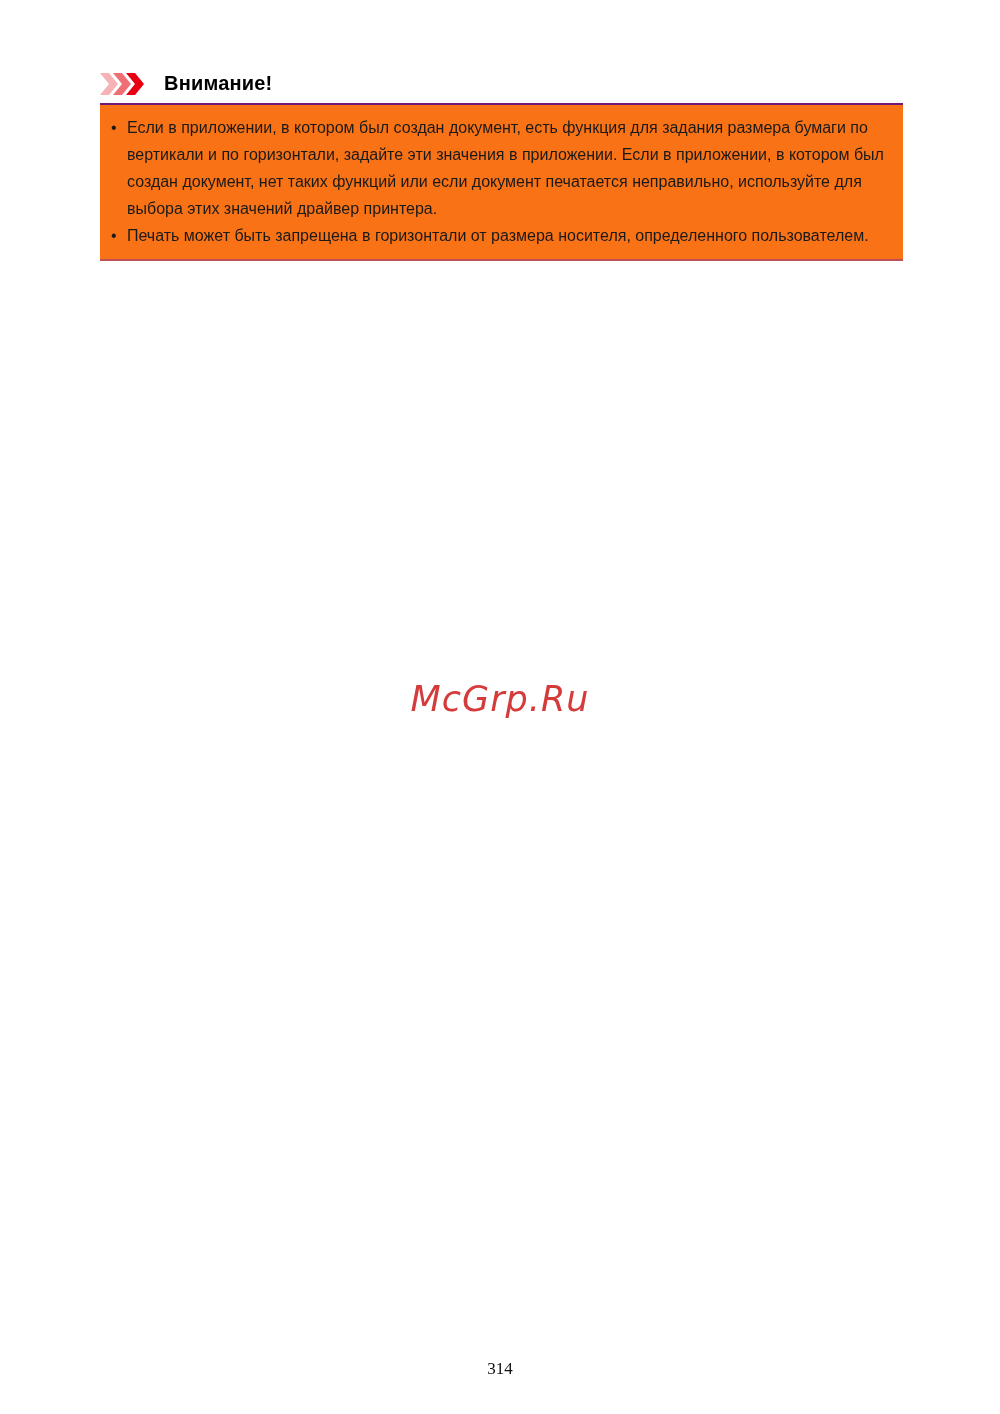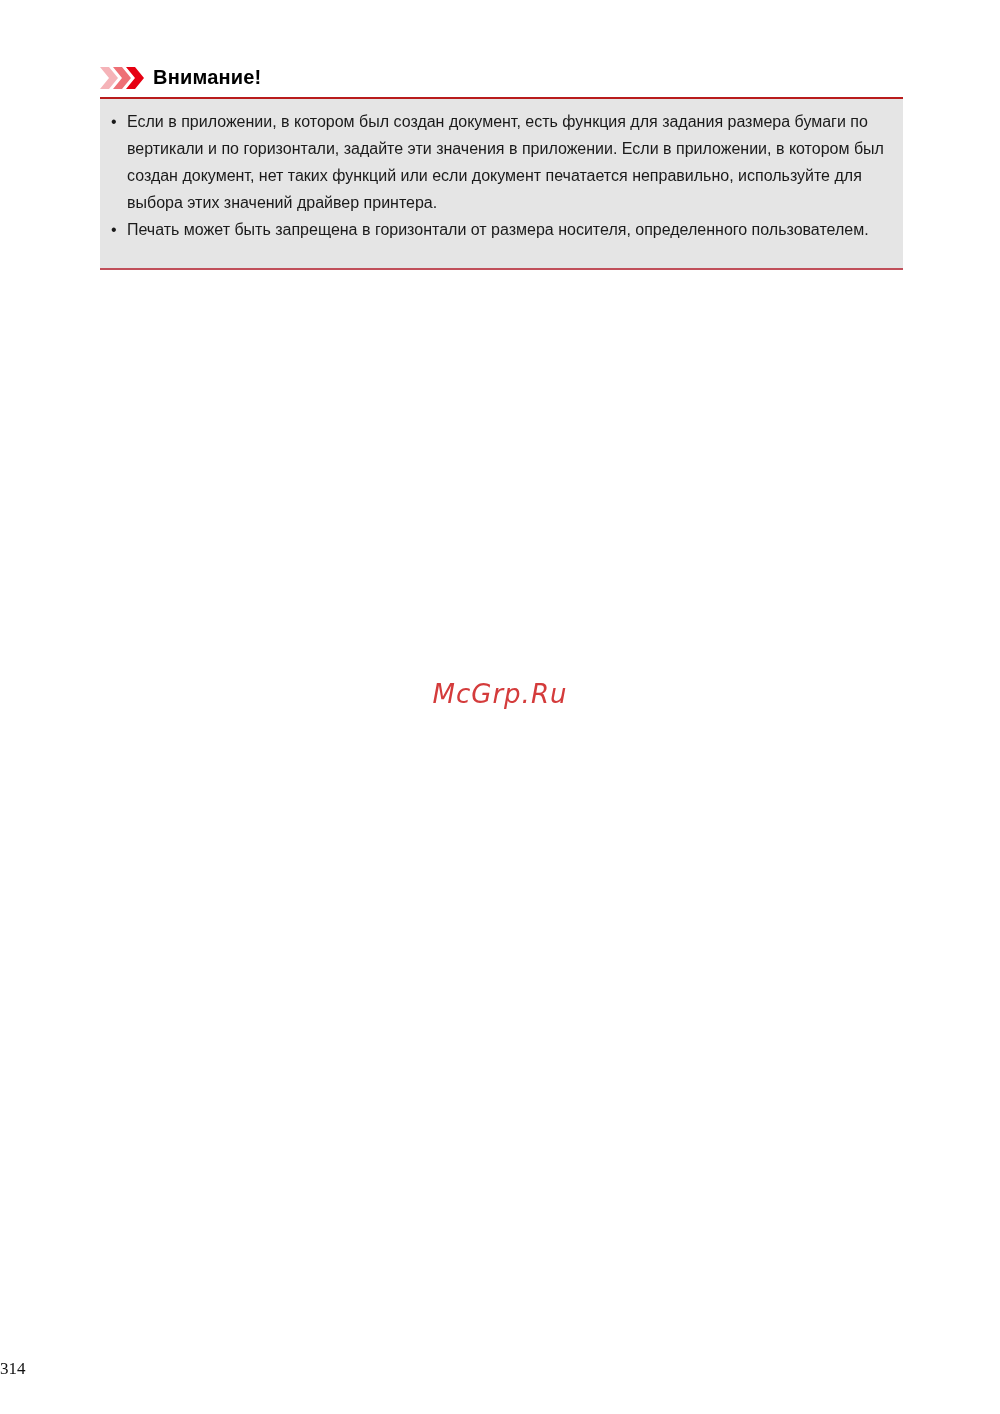--- a/index.html
+++ b/index.html
@@ -18,39 +18,40 @@
   
   .attention {
     position: absolute;
     left: 100px;
     top: 66px;
     width: 803px;
   }
   .att-header {
     display: flex;
     align-items: center;
-    gap: 9px;
+    gap: 20px;
     margin-bottom: 8px;
     padding-left: 0;
+    margin-top: 6px;
   }
   .att-header svg {
     display: block;
     flex: 0 0 auto;
   }
   .att-title {
     font-size: 20px;
     font-weight: bold;
     color: #000000;
     letter-spacing: 0.2px;
   }
   .att-box {
-    background: #e5e5e5;
-    border-top: 2px solid #b91c1c;
+    background: #f97316;
+    border-top: 2px solid #701a75;
     border-bottom: 2px solid #c04f5a;
-    padding: 9px 14px 25px 0;
+    padding: 9px 14px 10px 0;
   }
   .att-list {
     margin: 0;
     padding: 0;
     list-style: none;
   }
   .att-list li {
     position: relative;
     padding-left: 27px;
     font-size: 16px;
@@ -72,32 +73,32 @@
 
   
   .watermark {
     position: absolute;
     top: 679px;
     left: 0;
     width: 100%;
     text-align: center;
     font-family: "DejaVu Sans", sans-serif;
     font-style: italic;
-    font-size: 26px;
+    font-size: 35px;
     color: #d43b3b;
     letter-spacing: 1px;
   }
 
   
   .page-number {
     position: absolute;
     top: 1359px;
     left: 0;
     width: 100%;
-    text-align: left;
+    text-align: center;
     font-family: "Liberation Serif", serif;
     font-size: 17px;
     color: #111111;
   }
 </style>
 </head>
 <body>
 
 <section class="attention">
   <div class="att-header">

